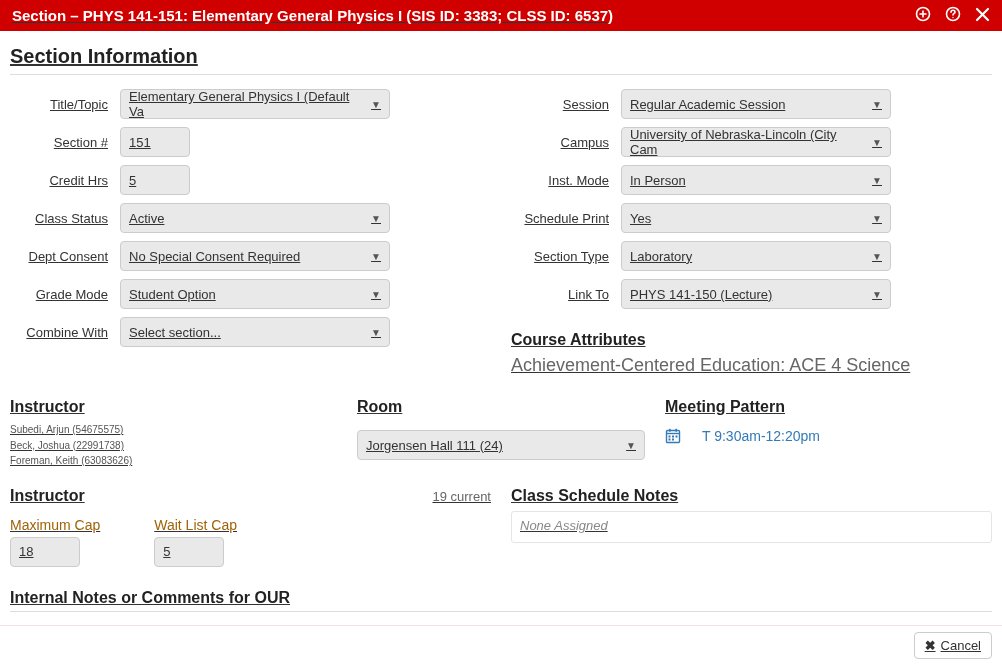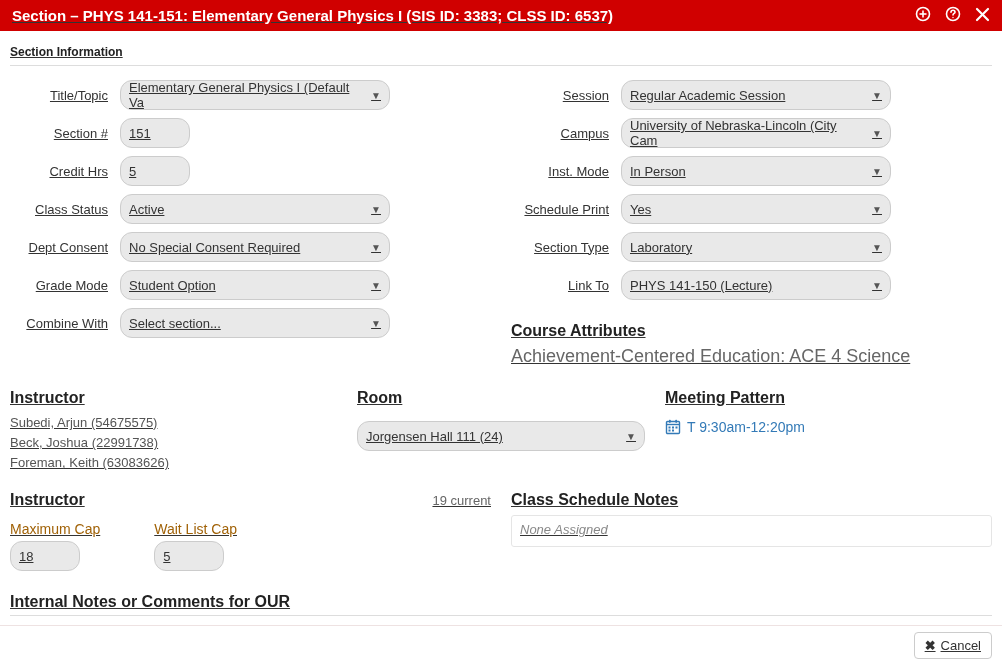--- a/index.html
+++ b/index.html
@@ -3,46 +3,46 @@
 <meta charset="utf-8">
 <style>
 * { box-sizing: border-box; margin: 0; padding: 0; }
 body { font-family: "Helvetica Neue", Helvetica, Arial, sans-serif; font-size: 13px; color: #333; background: #fff; }
 .dialog { width: 1002px; height: 665px; display: flex; flex-direction: column; position: relative; text-decoration: underline; }
 .titlebar { background: #d00000; color: #fff; padding: 6px 12px; font-size: 15px; font-weight: bold; display: flex; align-items: center; justify-content: space-between; }
 .titlebar-icons { display: flex; gap: 14px; align-items: center; }
 .titlebar-icons span { cursor: pointer; }
 .body-wrap { flex: 1; overflow-y: scroll; position: relative; }
 .body-inner { padding: 4px 10px 20px 10px; }
-.section-heading { font-size: 12px; font-weight: bold; margin: 10px 0 6px 0; color: #222; }
+.section-heading { font-size: 20px; font-weight: bold; margin: 10px 0 6px 0; color: #222; }
 .hr { border: none; border-top: 1px solid #ddd; margin-bottom: 14px; }
 .columns { display: flex; gap: 20px; }
 .col { flex: 1; }
 .form-row { display: flex; align-items: center; margin-bottom: 8px; min-height: 30px; }
 .form-label { width: 110px; text-align: right; padding-right: 12px; font-size: 13px; color: #333; }
 .form-field { flex: 1; }
 .select-box, .input-box {
   width: 100%; height: 30px; background: #e9e9e9; border: 1px solid #ccc;
-  border-radius: 12px; padding: 0 8px; font-size: 13px; color: #333;
+  border-radius: 4px; padding: 0 8px; font-size: 13px; color: #333;
   display: flex; align-items: center; justify-content: space-between; cursor: pointer;
   position: relative;
 }
 .input-box { cursor: text; width: 70px; }
 .select-box .caret { margin-left: 6px; font-size: 10px; color: #555; }
 .select-box.wide { width: 270px; }
 .attr-block { margin-top: 4px; }
 .sub-heading { font-size: 16px; font-weight: bold; color: #222; margin-bottom: 4px; }
 .attr-text { font-size: 18px; color: #666; margin-top: 6px; }
 .lower-grid { display: flex; gap: 20px; margin-top: 22px; }
 .lower-left { flex: 1.3; }
 .lower-mid { flex: 1; }
 .lower-right { flex: 1.3; }
-.instr-line { font-size: 13px; color: #555; line-height: 1.55; }
+.instr-line { font-size: 10px; color: #555; line-height: 1.55; }
 .room-sel { width: 288px; }
-.meeting-link { color: #337ab7; text-decoration: none; font-size: 14px; display: inline-flex; align-items: center; gap: 6px; cursor: pointer; }
+.meeting-link { color: #337ab7; text-decoration: none; font-size: 14px; display: inline-flex; align-items: center; gap: 21px; cursor: pointer; }
 .cal-icon { display: inline-flex; }
 .enroll-row { display: flex; justify-content: space-between; align-items: baseline; margin-top: 18px; }
 .current-text { font-size: 13px; color: #666; }
 .enroll-fields { display: flex; gap: 54px; margin-top: 8px; }
 .enroll-fields .col-f { display: flex; flex-direction: column; gap: 4px; }
 .enroll-fields label { font-size: 14px; color: #a16207; }
 .notes-block { margin-top: 18px; }
 .notes-box { margin-top: 6px; border: 1px solid #e5e5e5; border-radius: 3px; padding: 6px 8px; font-style: italic; color: #888; font-size: 13px; height: 32px; overflow-y: scroll; }
 .footer { border-top: 1px solid #eee2e2; padding: 6px 10px; display: flex; justify-content: flex-end; background: #fff; }
 .cancel-btn { background: #fff; border: 1px solid #ccc; border-radius: 4px; padding: 5px 10px; font-size: 13px; display: inline-flex; align-items: center; gap: 5px; cursor: pointer; color: #333; }

